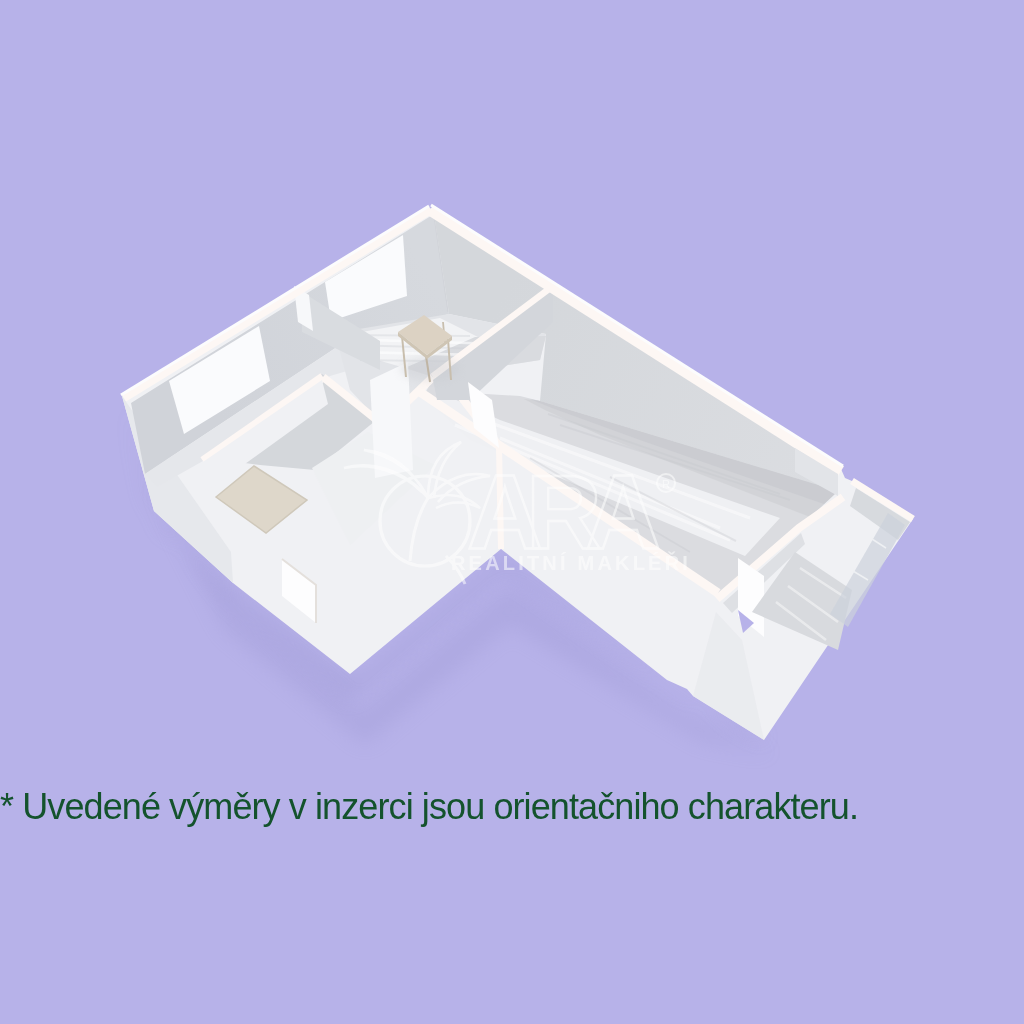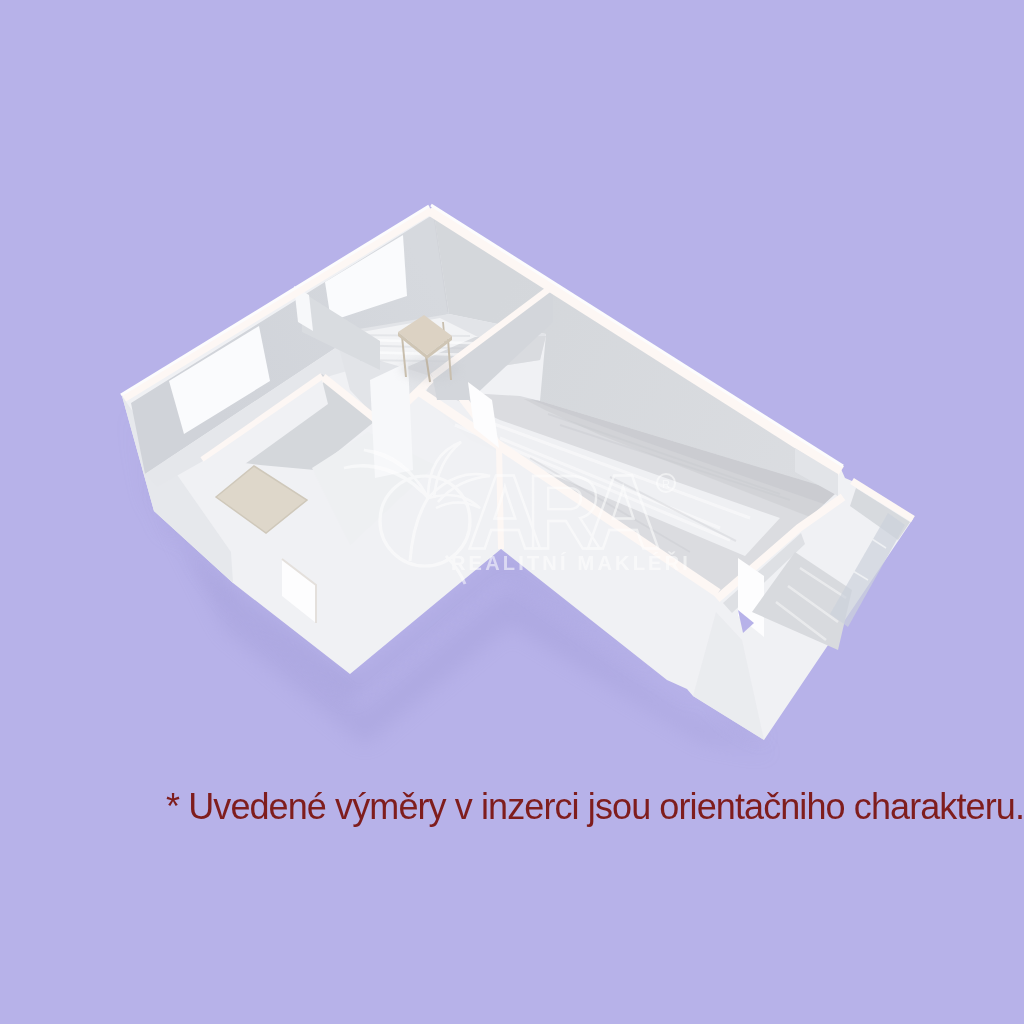--- a/index.html
+++ b/index.html
@@ -1,17 +1,17 @@
 <!DOCTYPE html>
 <html><head>
 <meta charset="utf-8">
 <style>
   html,body{margin:0;padding:0;}
   body{width:1024px;height:1024px;background:#b7b2e9;font-family:"Liberation Sans", sans-serif;overflow:hidden;}
-  .caption{position:absolute;left:0;top:786px;width:1024px;text-align:right;font-size:36px;color:#7f1d1d;letter-spacing:-0.9px;}
+  .caption{position:absolute;left:0;top:786px;width:1024px;text-align:left;font-size:36px;color:#14532d;letter-spacing:-0.9px;}
 </style>
 </head>
 <body>
 
 <svg width="1024" height="1024" viewBox="0 0 1024 1024" style="position:absolute;left:0;top:0">
   <defs>
     <linearGradient id="gW2" x1="500" y1="300" x2="840" y2="470" gradientUnits="userSpaceOnUse">
       <stop offset="0" stop-color="#d4d7db"></stop>
       <stop offset="1" stop-color="#dbdde1"></stop>
     </linearGradient>

